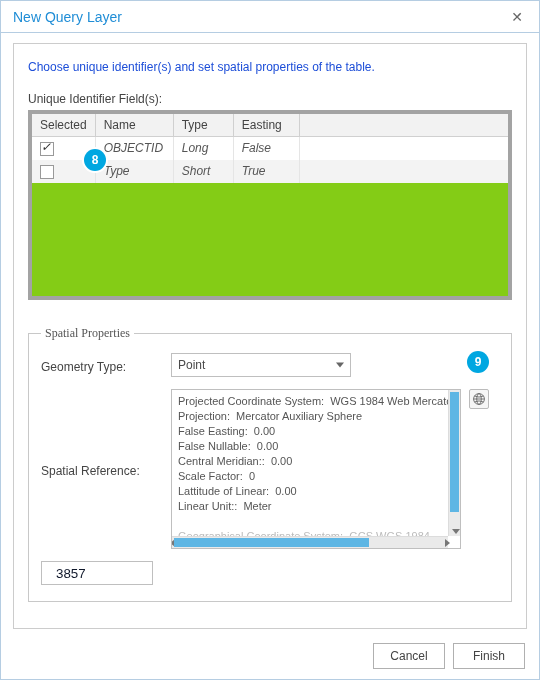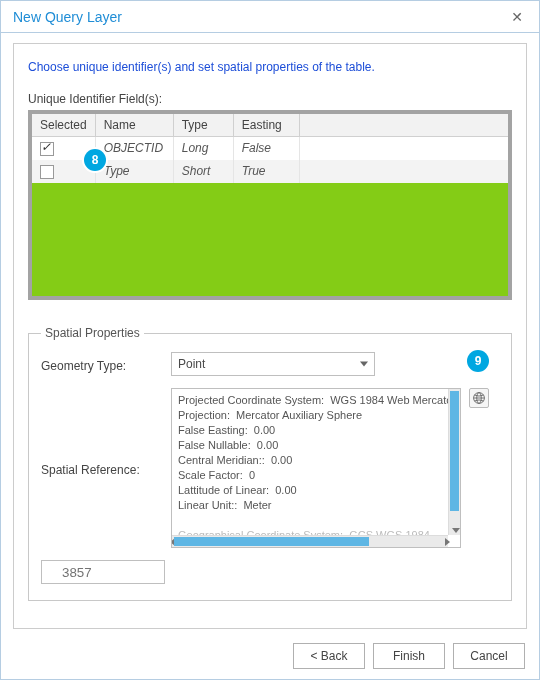--- a/index.html
+++ b/index.html
@@ -93,26 +93,27 @@
     box-shadow: 0 0 0 2px #fff;
   }
   fieldset.spatial {
     border: 1px solid #c8c8c8;
     margin-top: 26px;
     padding: 12px 12px 4px 12px;
   }
   fieldset.spatial legend {
     padding: 0 4px;
     color: #555;
+    font-family: Liberation Serif, serif;
   }
   .form-row { display: flex; align-items: center; margin-bottom: 12px; }
   .form-row .lbl { width: 130px; padding-top: 4px; color: #444; }
   .form-row .ctl { flex: 1; display: flex; align-items: flex-start; }
   .combo {
-    width: 204px; height: 24px;
+    width: 180px; height: 24px;
     border: 1px solid #bfbfbf;
     display: flex; align-items: center;
     padding: 0 6px;
     background: #fff;
     position: relative;
   }
   .combo .arrow {
     position: absolute; right: 6px; top: 50%; transform: translateY(-50%);
     width: 0; height: 0;
     border-left: 4px solid transparent;
@@ -179,24 +180,24 @@
     border: 1px solid #bbb;
     border-radius: 2px;
     background: #f6f6f6;
     display: flex; align-items: center; justify-content: center;
     cursor: pointer;
   }
   .globe-btn svg { width: 14px; height: 14px; }
   .txt {
     height: 24px;
     border: 1px solid #bfbfbf;
-    padding: 2px 20px;
-    background: #fff;
-    width: 124px;
-    color: #737373;
+    padding: 2px 14px;
+    background: #fff;
+    width: 112px;
+    color: #0f172a;
   }
   .footer {
     position: absolute;
     bottom: 10px; right: 14px;
     display: flex; gap: 8px;
   }
   .btn {
     min-width: 72px; height: 26px;
     border: 1px solid #b0b0b0;
     background: #fff;
@@ -315,16 +316,15 @@
       <div class="ctl">
         <input class="txt" value="3857" style="">
       </div>
     </div>
 
   </fieldset>
 
 </div>
 
 <div class="footer">
-  <button class="btn">&lt; Back</button>
+  <button class="btn">Cancel</button>
   <button class="btn">Finish</button>
-  <button class="btn">Cancel</button>
 </div>
 
 </body></html>

